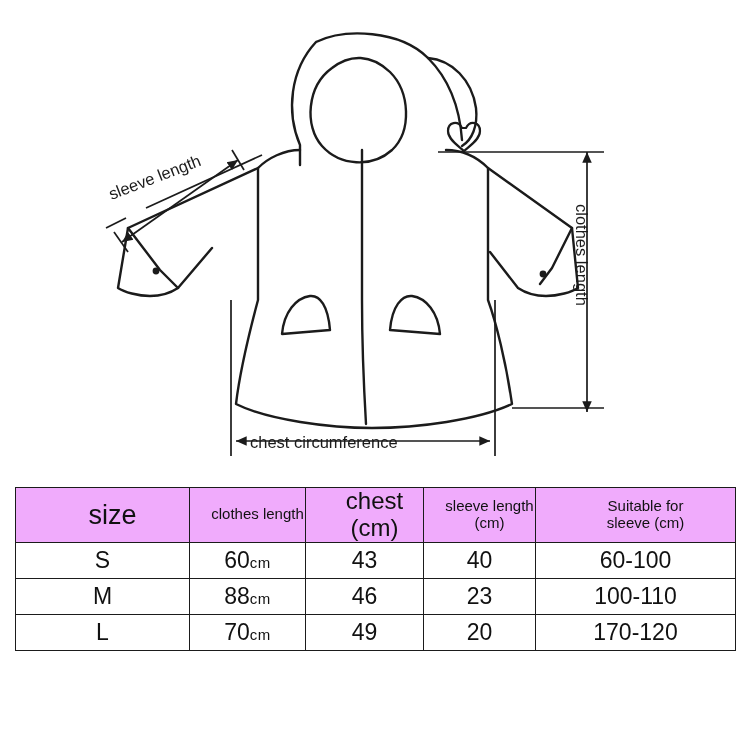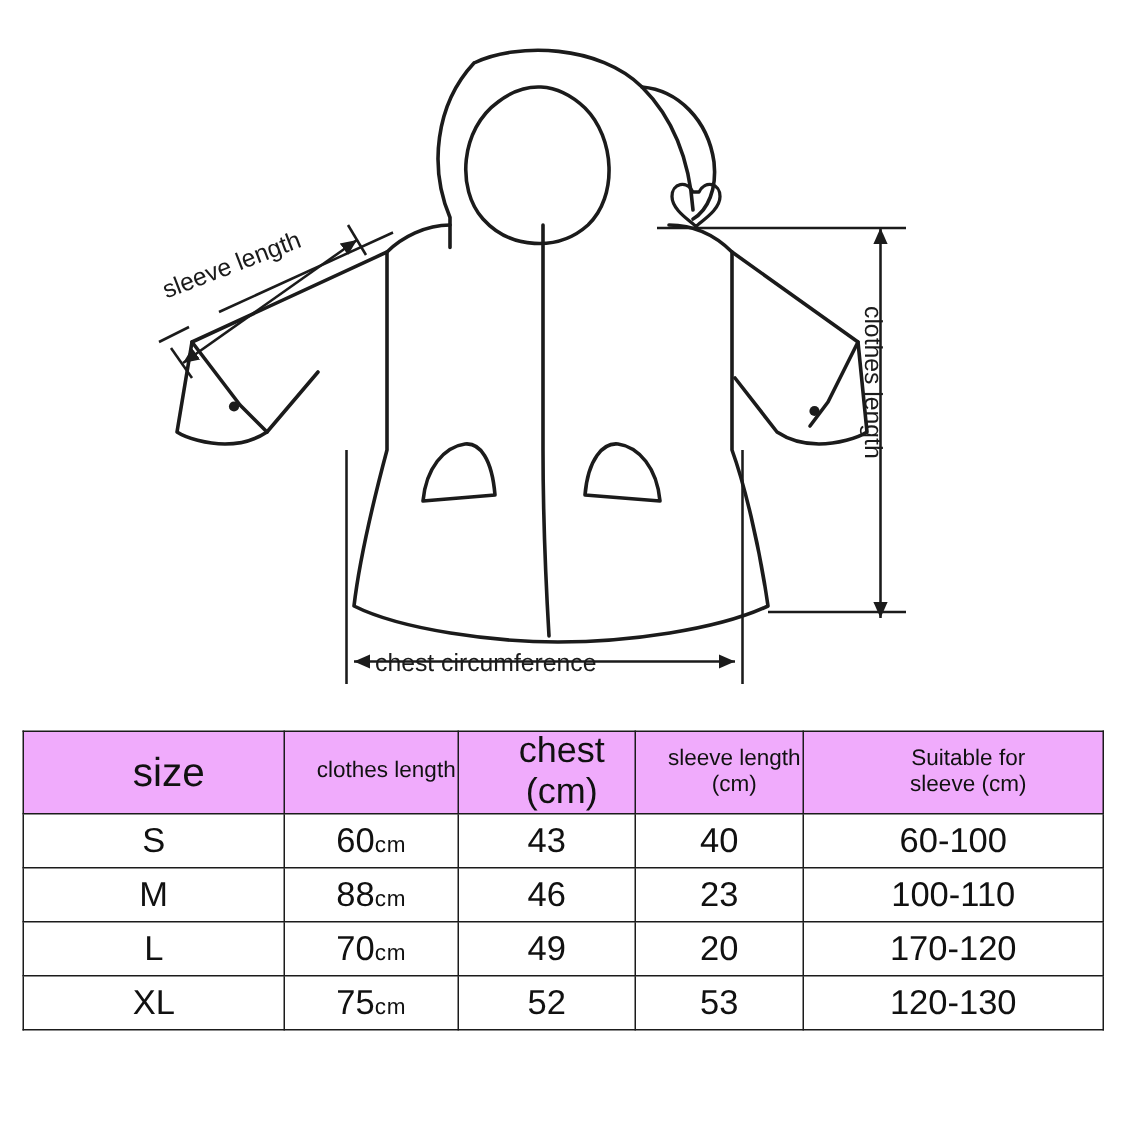--- a/index.html
+++ b/index.html
@@ -213,23 +213,16 @@
         <td>23</td>
         <td>100-110</td>
       </tr>
       <tr>
         <td>L</td>
         <td class="c-len"><span>70</span><span class="unit">cm</span></td>
         <td>49</td>
         <td>20</td>
         <td>170-120</td>
       </tr>
-      <tr>
-        <td>XL</td>
-        <td class="c-len"><span>75</span><span class="unit">cm</span></td>
-        <td>52</td>
-        <td>53</td>
-        <td>120-130</td>
-      </tr>
     </tbody>
   </table>
 
 </div>
 
 </body></html>

